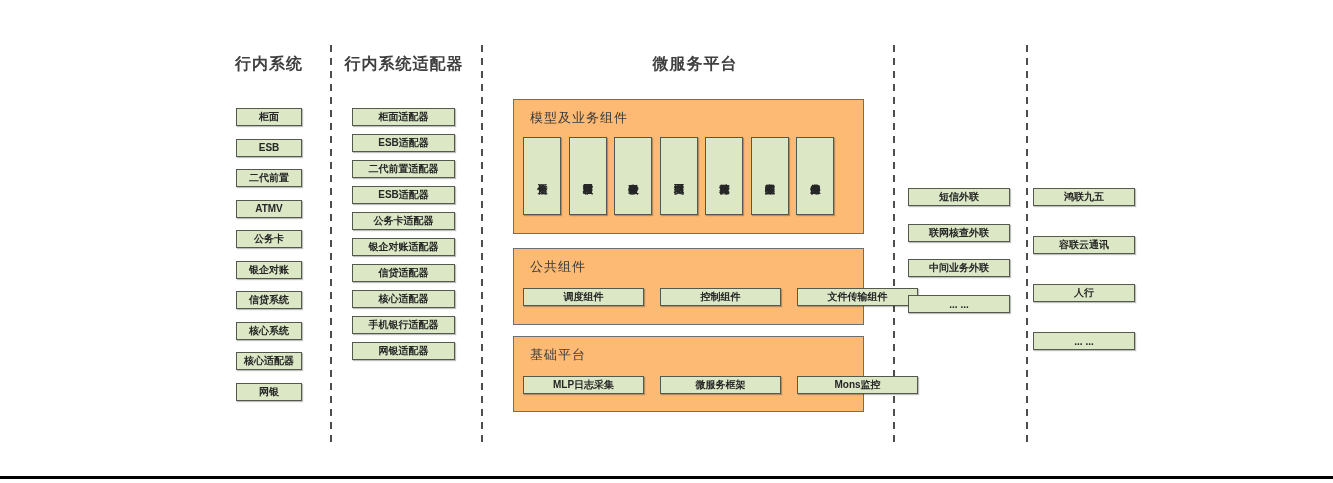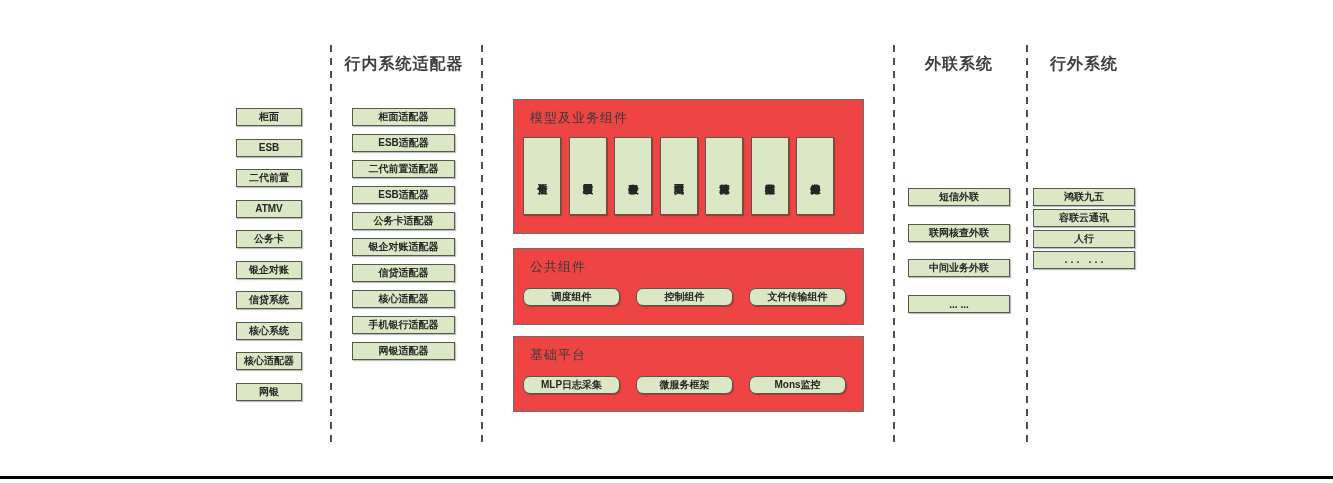--- a/index.html
+++ b/index.html
@@ -47,27 +47,27 @@
     justify-content: center;
     font-size: 10px;
     font-weight: bold;
     color: #262626;
     white-space: nowrap;
   }
   .vcol .gbox { height: 18px; width: 100%; flex: none; }
   #col1 { left: 236px; top: 108px; width: 66px;  gap: 12.5px; }
   #col2 { left: 352px; top: 108px; width: 103px; gap: 8px; }
   #col4 { left: 908px; top: 188px; width: 102px; gap: 17.7px; }
-  #col5 { left: 1033px; top: 188px; width: 102px; gap: 3px; font-family: Liberation Mono, monospace; }
+  #col5 { left: 1033px; top: 188px; width: 102px; gap: 30px; }
   .panel {
     position: absolute;
     left: 513px;
     width: 351px;
     box-sizing: border-box;
-    background: #ef4444;
+    background: #fdba74;
     border: 1.5px solid #6e6e6e;
   }
   #panel-model { top: 99px;  height: 135px; }
   #panel-common { top: 248px; height: 77px; padding-left: 12px; }
   #panel-base { top: 336px; height: 76px; }
   .panel-label {
     position: absolute;
     left: 16px;
     top: 9px;
     font-size: 13px;
@@ -84,38 +84,38 @@
     height: 78px;
     writing-mode: vertical-rl;
     text-orientation: upright;
     letter-spacing: 0px;
     line-height: 1;
     font-size: 10px;
     white-space: normal;
     padding: 2px 0;
   }
   #panel-common .panel-items, #panel-base .panel-items { left: 9px; top: 39px; gap: 16px; }
-  #panel-common .gbox, #panel-base .gbox { width: 97px; height: 18px; border-radius: 7px; }
+  #panel-common .gbox, #panel-base .gbox { width: 121px; height: 18px; }
   .bottom-rule {
     position: absolute;
     left: 0;
     top: 476px;
     width: 1333px;
     height: 2.5px;
     background: #000000;
   }
 </style>
 </head>
 <body>
 
 <div class="canvas">
 
+  <div class="col-header" style="left:189px;">行内系统</div>
   <div class="col-header" style="left:324px;">行内系统适配器</div>
-  <div class="col-header" style="left:879px;">外联系统</div>
-  <div class="col-header" style="left:1004px;">行外系统</div>
+  <div class="col-header" style="left:615px;">微服务平台</div>
 
   <div class="vsep" style="left:330px;"></div>
   <div class="vsep" style="left:481px;"></div>
   <div class="vsep" style="left:893px;"></div>
   <div class="vsep" style="left:1026px;"></div>
 
   <div class="vcol" id="col1">
       <div class="gbox">柜面</div>
       <div class="gbox">ESB</div>
       <div class="gbox">二代前置</div>

